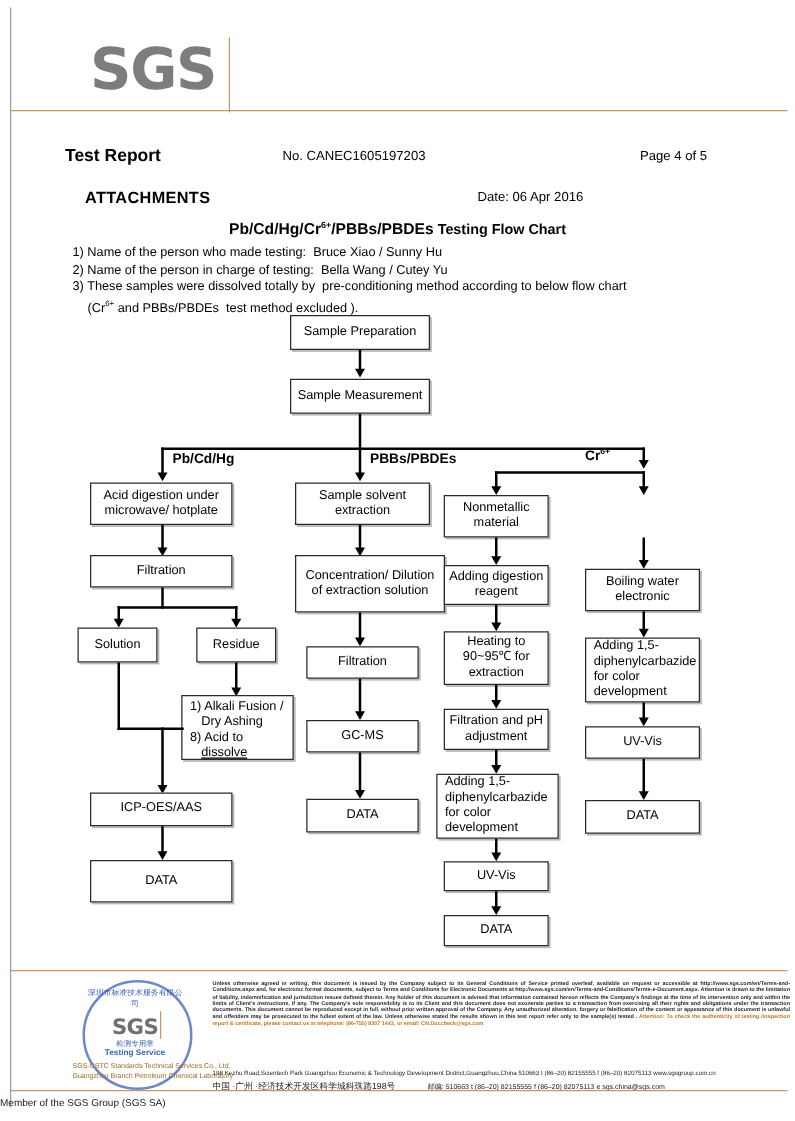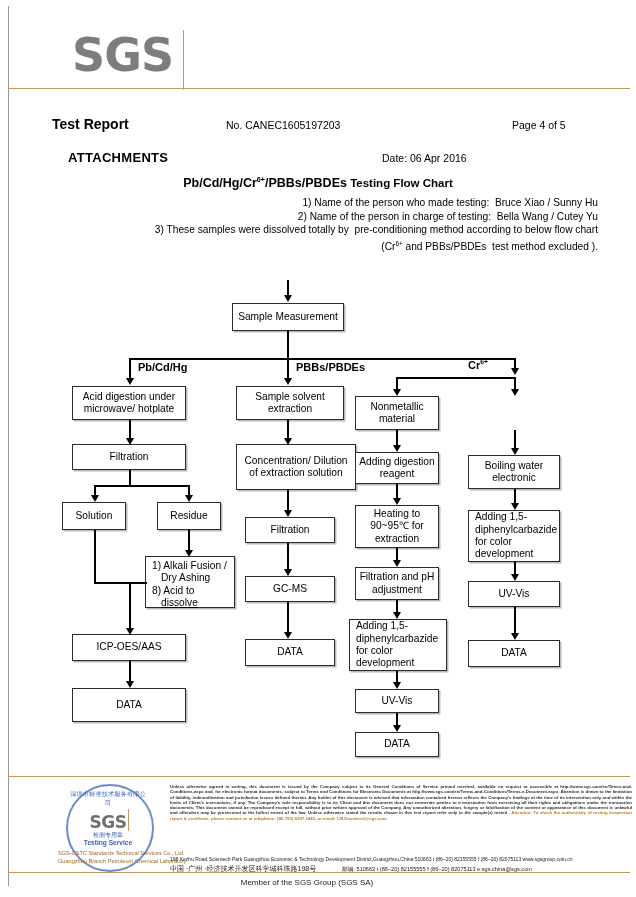--- a/index.html
+++ b/index.html
@@ -104,21 +104,21 @@
   #chart-title .main { font-size: 12.5px; }
   sup { font-size: .62em; vertical-align: super; }
 
   #notes {
     position: absolute;
     left: 58px; top: 196px;
     width: 540px;
     font-size: 10.2px;
     line-height: 13.6px;
   }
-  #notes .note { white-space: pre-wrap; text-align: right; }
+  #notes .note { white-space: pre-wrap; }
   #notes .cont { padding-left: 12px; }
 
   
   #flow {
     position: absolute;
     left: 0; top: 0;
     width: 636px; height: 897px;
     pointer-events: none;
   }
   .box {
@@ -275,21 +275,21 @@
     width: 470px;
     font-size: 7px;
     color: #1a1a1a;
     white-space: nowrap;
   }
   #addr-cn .small { font-size: 5.6px; }
   #member {
     position: absolute;
     left: 0; top: 878px;
     width: 614px;
-    text-align: center;
+    text-align: left;
     font-size: 8px;
     color: #1a1a1a;
   }
 </style>
 </head>
 <body>
 
 <div id="page">
 
   <div class="frame-left"></div>
@@ -315,20 +315,21 @@
 
   <div id="notes">
     <div class="note">1) Name of the person who made testing:  Bruce Xiao / Sunny Hu</div>
     <div class="note">2) Name of the person in charge of testing:  Bella Wang / Cutey Yu</div>
     <div class="note">3) These samples were dissolved totally by  pre-conditioning method according to below flow chart</div>
     <div class="note cont"><span>(Cr</span><sup>6+</sup><span> and PBBs/PBDEs  test method excluded ).</span></div>
   </div>
 
   <div id="flow">
 
+    <div class="box" style="left:232px; top:252px; width:112px; height:28px;">Sample Preparation</div>
     <div class="vline" style="left:287px; top:280px; height:17px;"></div>
     <div class="arrow" style="left:283.7px; top:295px;"></div>
 
     <div class="box" style="left:232px; top:303px; width:112px; height:28px;">Sample Measurement</div>
 
     <div class="vline" style="left:287px; top:331px; height:29px;"></div>
     <div class="hline" style="left:129px; top:358px; width:387px;"></div>
 
     <div class="vline" style="left:129px; top:358px; height:22px;"></div>
     <div class="arrow" style="left:125.7px; top:378px;"></div>

